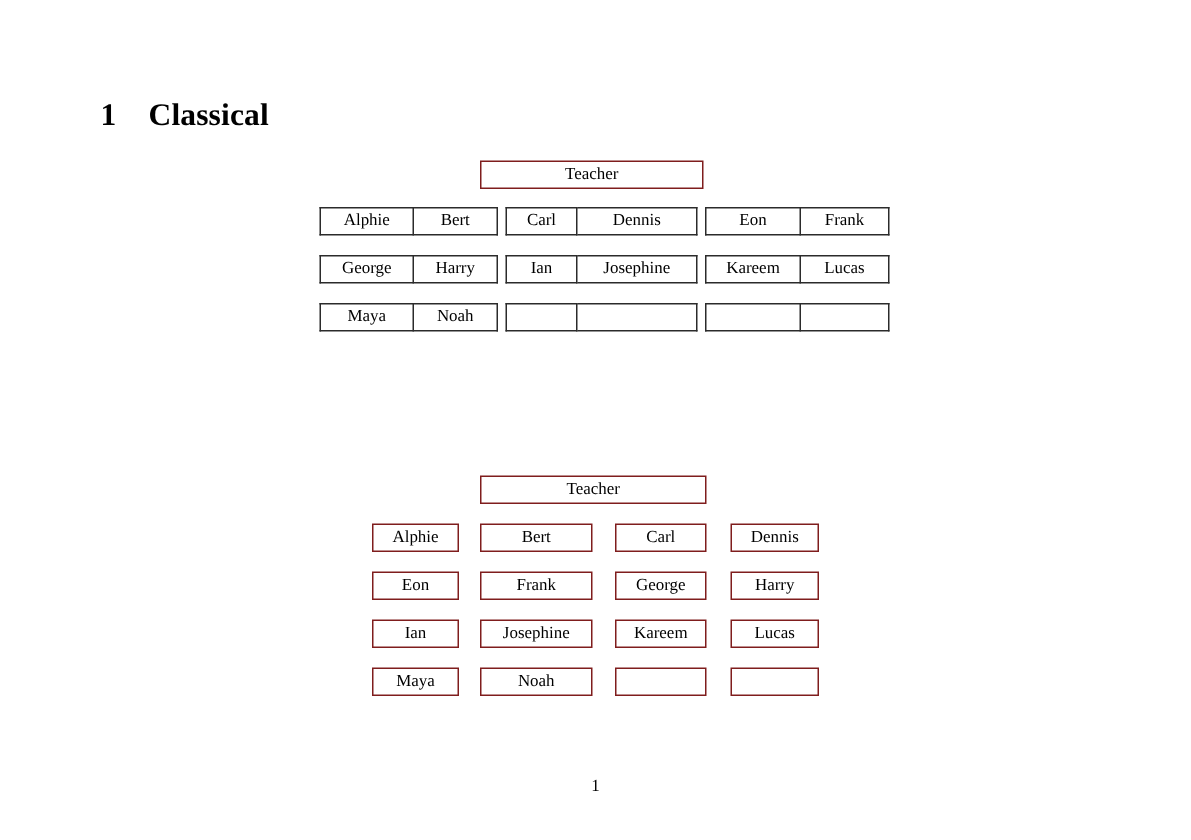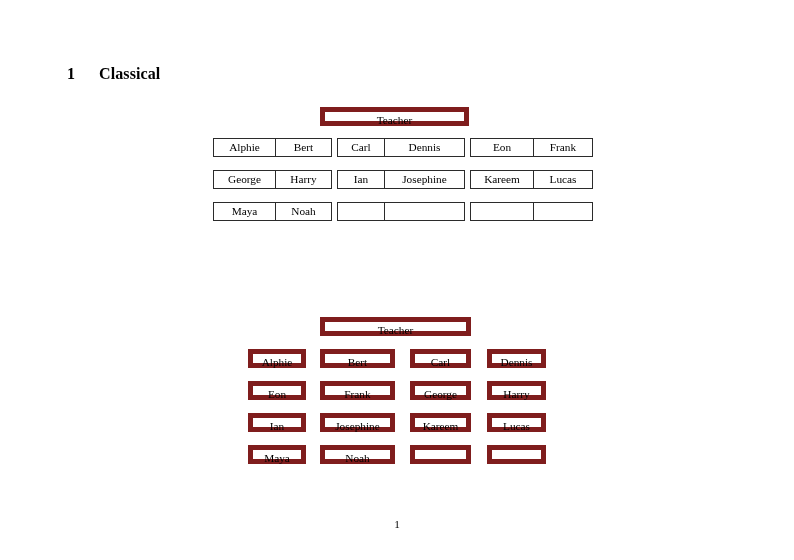--- a/index.html
+++ b/index.html
@@ -19,21 +19,21 @@
     position: absolute;
     left: 0; top: 0;
     width: 794px;
     height: 560px;
   }
 
   
   .section-heading {
     position: absolute;
     font-weight: bold;
-    font-size: 16px;
+    font-size: 21px;
     line-height: 1;
     white-space: nowrap;
     letter-spacing: 0.1px;
   }
   .section-heading .sec-num {
     display: inline-block;
     width: 32px;
   }
   #sec1-heading { left: 67px; top: 66px; }
   #sec2-heading { left: 67px; top: 276px; }
@@ -51,21 +51,21 @@
     height: 17px;
     text-align: center;
     vertical-align: middle;
     padding: 0 2px;
     font-size: 11.3px;
     white-space: nowrap;
     background: #ffffff;
   }
   .solo-box {
     position: absolute;
-    border: 5px solid #7f1d1d;
+    border: 1px solid #7f1d1d;
     box-sizing: border-box;
     height: 19px;
     line-height: 17px;
     text-align: center;
     font-size: 11.3px;
     white-space: nowrap;
     background: #ffffff;
   }
 
   

